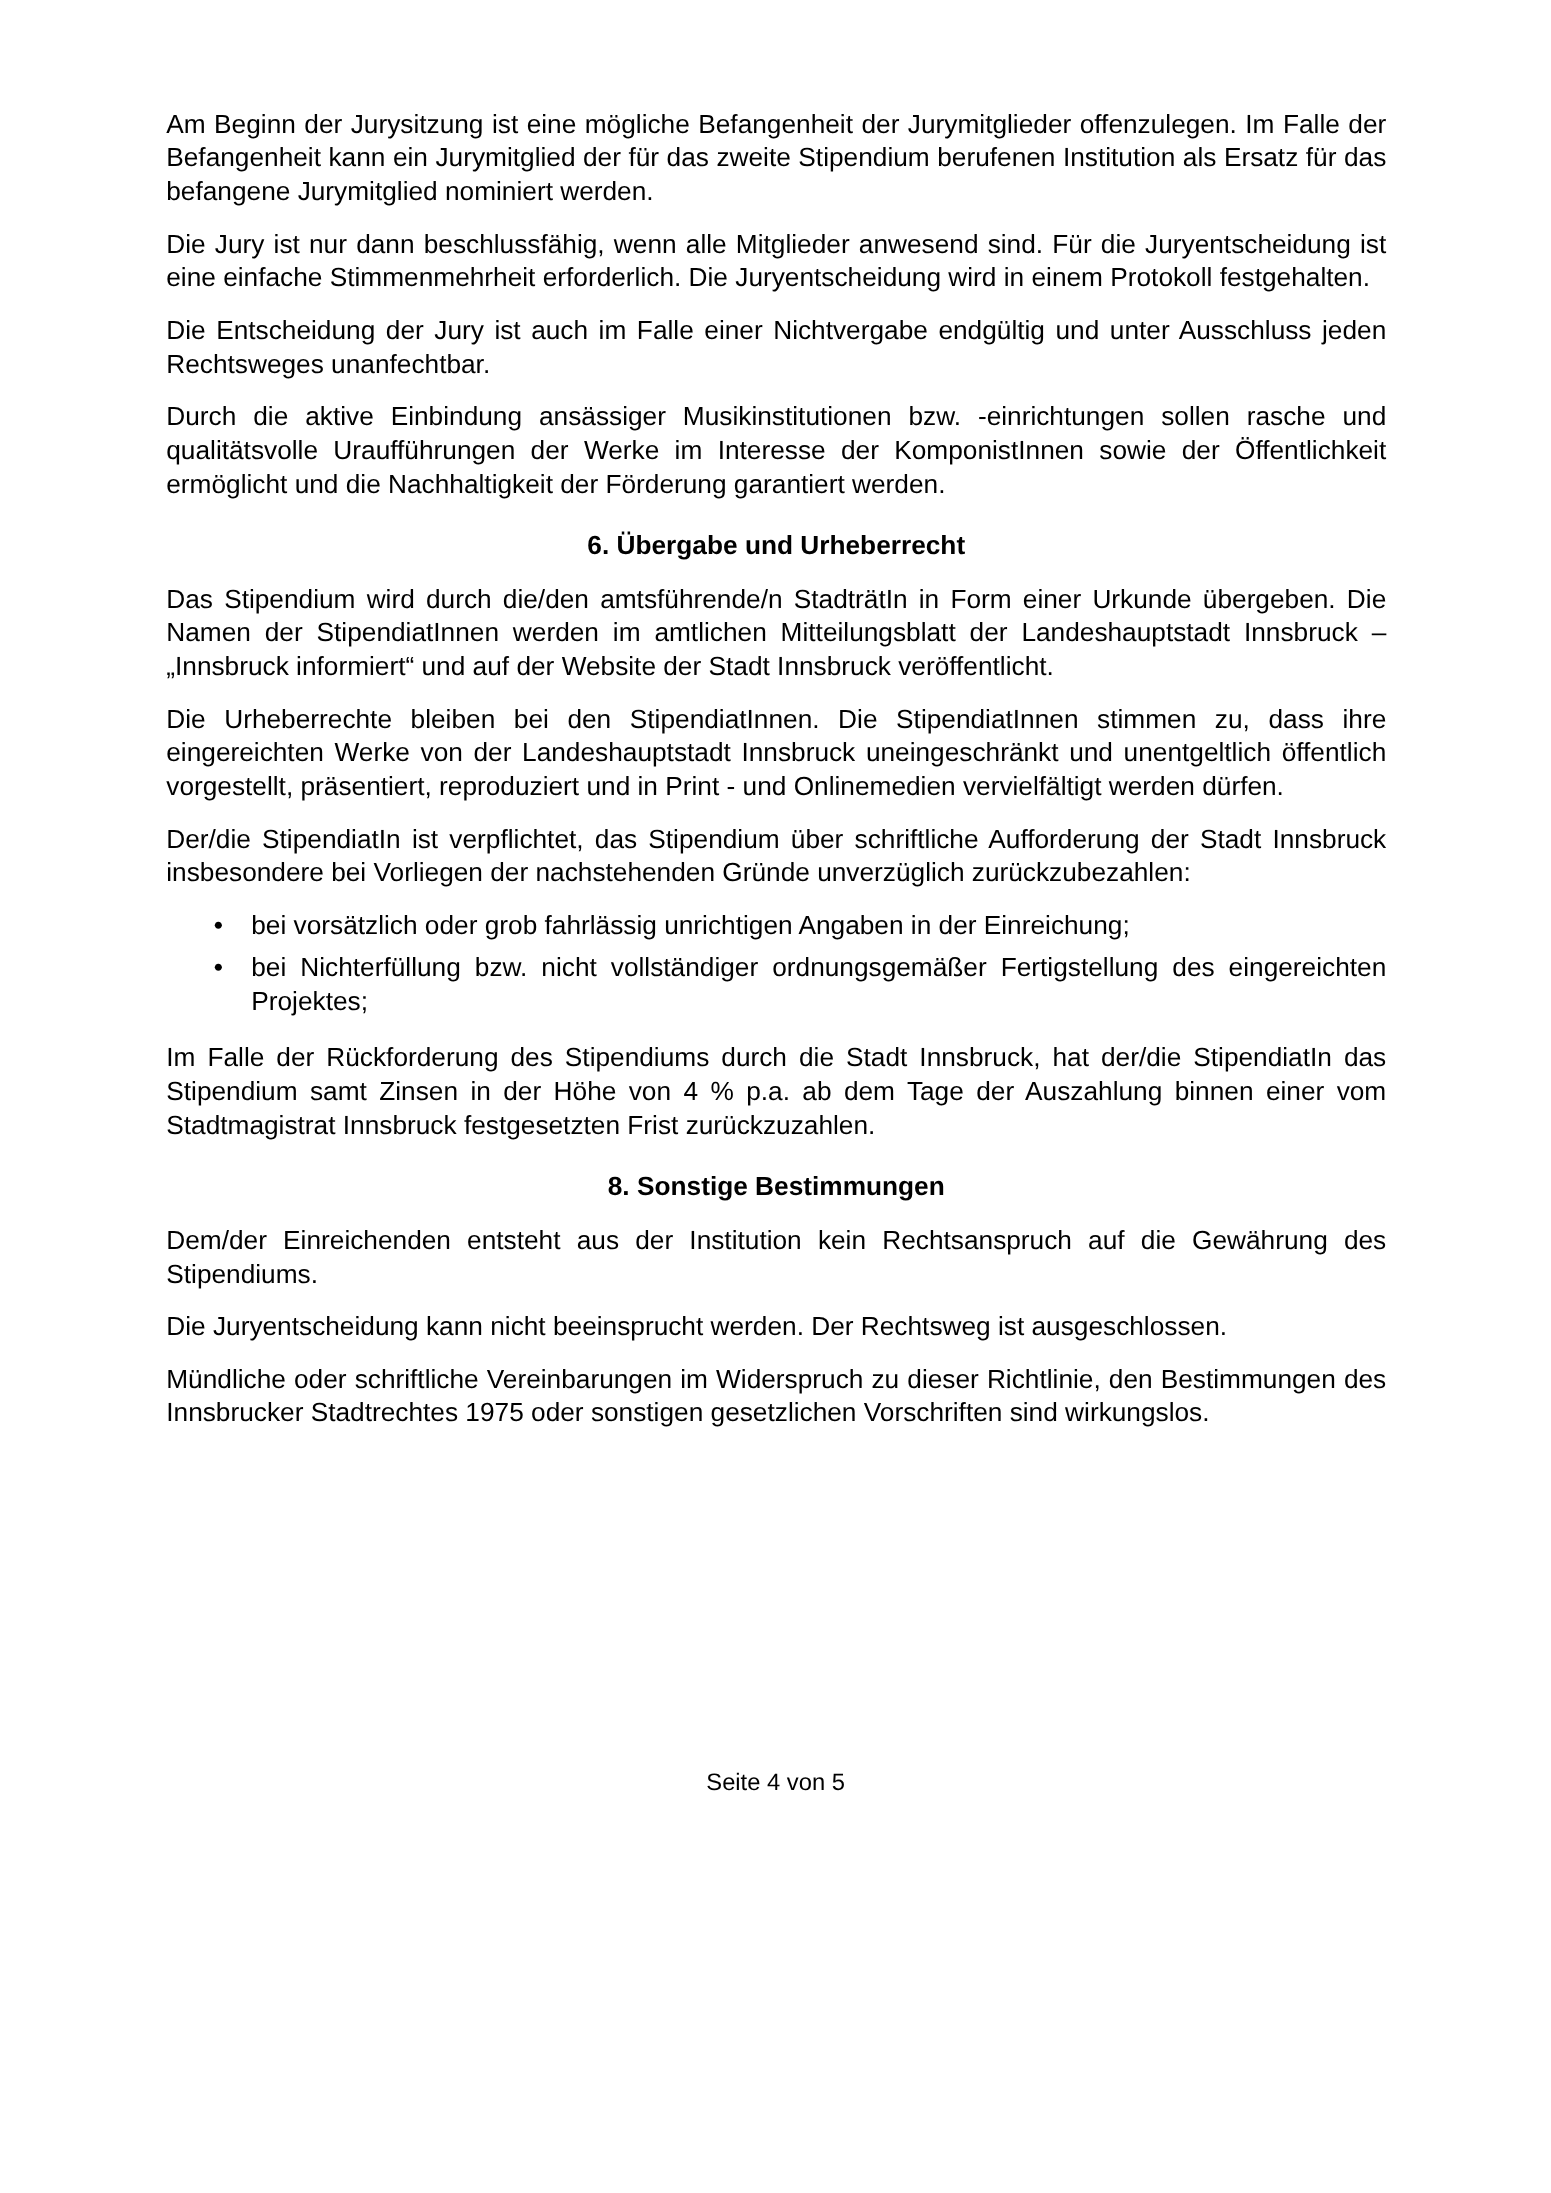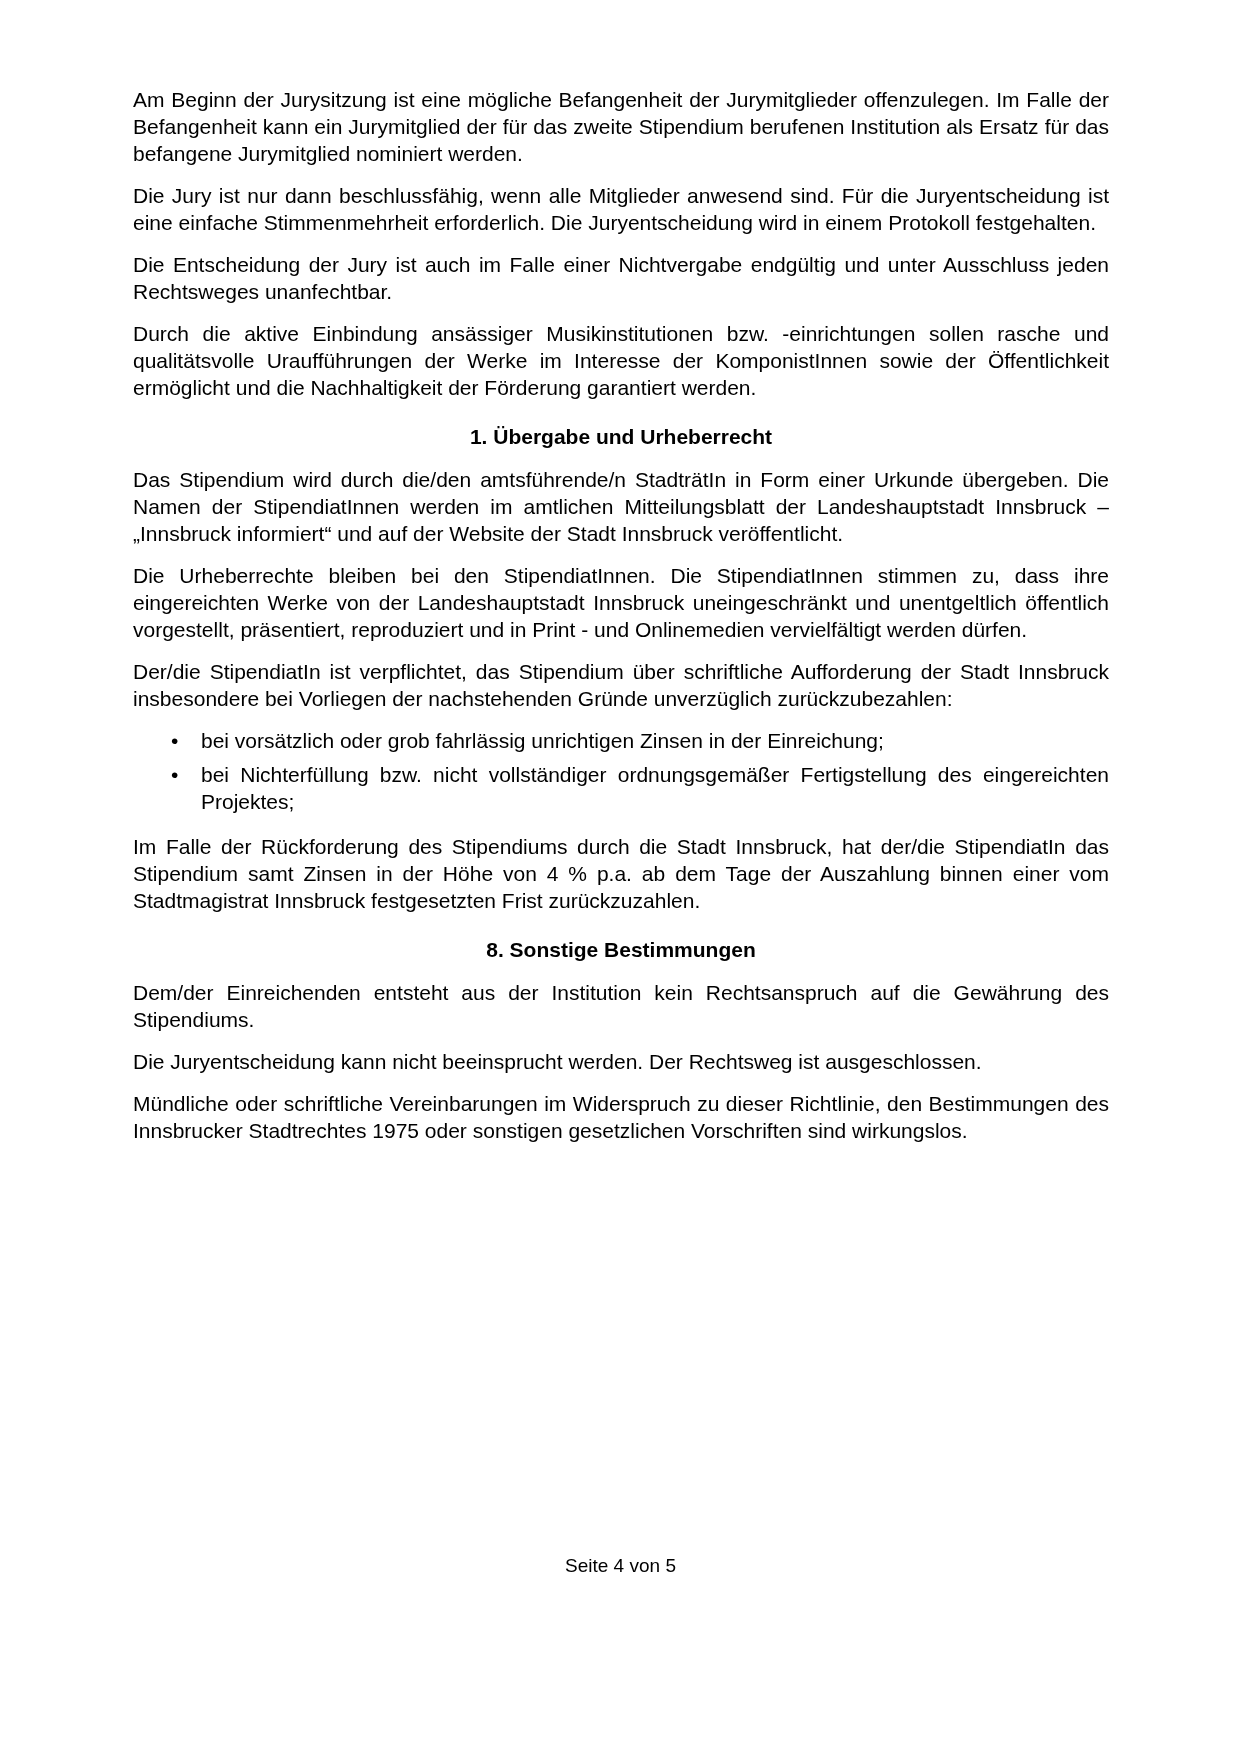--- a/index.html
+++ b/index.html
@@ -47,50 +47,50 @@
     margin-bottom: 7px;
   }
   ul.bullets li .bullet-marker {
     position: absolute;
     left: 38px;
     top: 0;
   }
   .footer {
     position: absolute;
     left: 0;
-    top: 1554px;
+    top: 1415px;
     width: 100%;
     text-align: center;
     font-size: 19px;
     line-height: 24px;
   }
 </style>
 </head>
 <body>
 
 <div class="page">
   <div class="page-content">
 
     <p class="para">Am Beginn der Jurysitzung ist eine mögliche Befangenheit der Jurymitglieder offenzulegen. Im Falle der Befangenheit kann ein Jurymitglied der für das zweite Stipendium berufenen Institution als Ersatz für das befangene Jurymitglied nominiert werden.</p>
     <p class="para">Die Jury ist nur dann beschlussfähig, wenn alle Mitglieder anwesend sind. Für die Juryentscheidung ist eine einfache Stimmenmehrheit erforderlich. Die Juryentscheidung wird in einem Protokoll festgehalten.</p>
     <p class="para">Die Entscheidung der Jury ist auch im Falle einer Nichtvergabe endgültig und unter Ausschluss jeden Rechtsweges unanfechtbar.</p>
     <p class="para">Durch die aktive Einbindung ansässiger Musikinstitutionen bzw. -einrichtungen sollen rasche und qualitätsvolle Uraufführungen der Werke im Interesse der KomponistInnen sowie der Öffentlichkeit ermöglicht und die Nachhaltigkeit der Förderung garantiert werden.</p>
 
-    <h2 class="heading">1. Übergabe und Urheberrecht</h2>
+    <h2 class="heading">6. Übergabe und Urheberrecht</h2>
 
     <p class="para">Das Stipendium wird durch die/den amtsführende/n StadträtIn in Form einer Urkunde übergeben. Die Namen der StipendiatInnen werden im amtlichen Mitteilungsblatt der Landeshauptstadt Innsbruck – „Innsbruck informiert“ und auf der Website der Stadt Innsbruck veröffentlicht.</p>
     <p class="para">Die Urheberrechte bleiben bei den StipendiatInnen. Die StipendiatInnen stimmen zu, dass ihre eingereichten Werke von der Landeshauptstadt Innsbruck uneingeschränkt und unentgeltlich öffentlich vorgestellt, präsentiert, reproduziert und in Print - und Onlinemedien vervielfältigt werden dürfen.</p>
 
 
     <p class="para">Der/die StipendiatIn ist verpflichtet, das Stipendium über schriftliche Aufforderung der Stadt Innsbruck insbesondere bei Vorliegen der nachstehenden Gründe unverzüglich zurückzubezahlen:</p>
 
     <ul class="bullets">
       <li>
         <span class="bullet-marker">•</span>
-        <span>bei vorsätzlich oder grob fahrlässig unrichtigen Zinsen in der Einreichung;</span>
+        <span>bei vorsätzlich oder grob fahrlässig unrichtigen Angaben in der Einreichung;</span>
       </li>
       <li>
         <span class="bullet-marker">•</span>
         <span>bei Nichterfüllung bzw. nicht vollständiger ordnungsgemäßer Fertigstellung des eingereichten Projektes;</span>
       </li>
     </ul>
 
     <p class="para">Im Falle der Rückforderung des Stipendiums durch die Stadt Innsbruck, hat der/die StipendiatIn das Stipendium samt Zinsen in der Höhe von 4 % p.a. ab dem Tage der Auszahlung binnen einer vom Stadtmagistrat Innsbruck festgesetzten Frist zurückzuzahlen.</p>
 
     <h2 class="heading">8. Sonstige Bestimmungen</h2>

